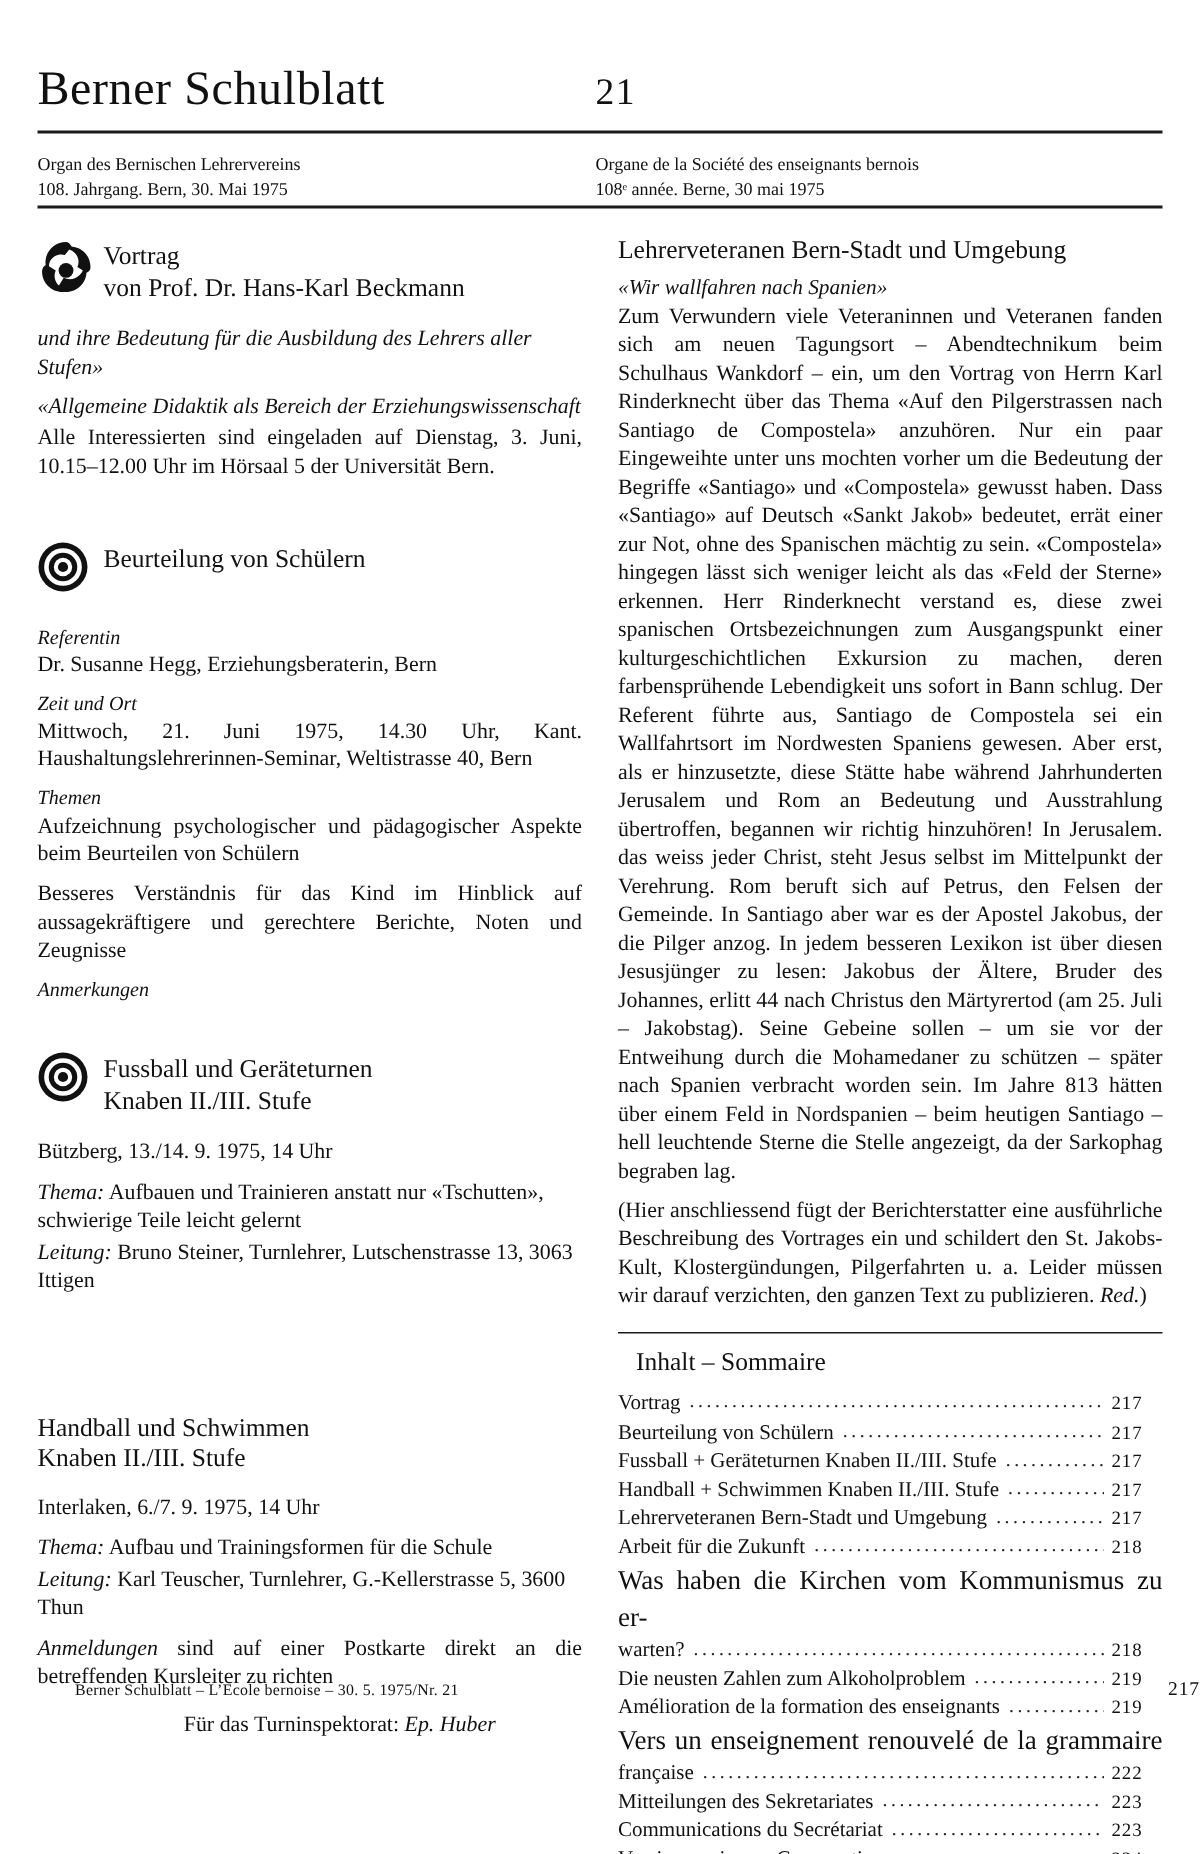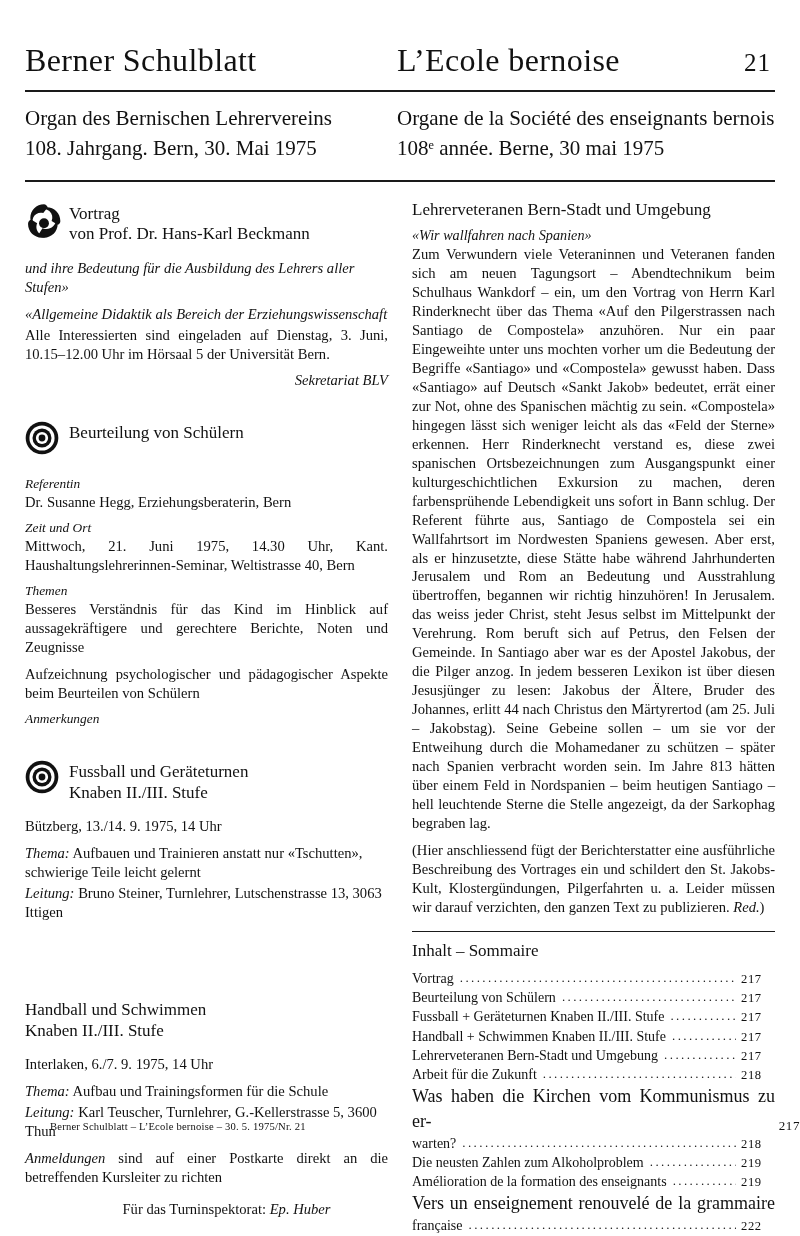--- a/index.html
+++ b/index.html
@@ -56,22 +56,22 @@
   }
   .rule-med {
     border: 0;
     border-top: 2px solid #1a1a1a;
     margin: 0;
   }
 
   .subhead {
     display: flex;
     padding-top: 12px;
-    padding-bottom: 16px;
-    font-size: 21px;
+    padding-bottom: 2px;
+    font-size: 12px;
     line-height: 1.42;
   }
   .subhead-col { width: 372px; }
   .subhead-col.right { width: 378px; font-family: Liberation Serif, serif; }
 
   
   .columns {
     display: flex;
     padding-top: 18px;
   }
@@ -148,21 +148,21 @@
   }
 
   
   .toc-rule {
     border: 0;
     border-top: 1.4px solid #1a1a1a;
     margin: 14px 0 9px 0;
   }
   .toc-title {
     font-size: 17px;
-    margin: 0 0 8px 0;
+    margin: 0 0 8px 12px;
   }
   .toc-list { }
   .toc-row {
     display: flex;
     align-items: baseline;
     font-size: 14px;
     line-height: 1.37;
   }
   .toc-label { white-space: pre; }
   .toc-dots {
@@ -207,21 +207,20 @@
   }
 </style>
 </head>
 <body>
 
 <div class="page">
 
   <div class="masthead">
     <div class="masthead-left">Berner Schulblatt</div>
     <div class="masthead-right">
-      <span>L’Ecole bernoise</span>
       <span class="issue-no">21</span>
     </div>
   </div>
 
   <hr class="rule-heavy">
 
   <div class="subhead">
     <div class="subhead-col">
       <div>Organ des Bernischen Lehrervereins</div>
       <div>108. Jahrgang. Bern, 30. Mai 1975</div>
@@ -253,21 +252,20 @@
         <div class="sec-title">
           <span>Vortrag</span>
           <span class="sub">von Prof. Dr. Hans-Karl Beckmann</span>
         </div>
       </div>
 
       <div style="height:14px"></div>
       <p class="body lead-it ragged">und ihre Bedeutung für die Ausbildung des Lehrers aller Stufen»</p>
       <p class="body lead-it ragged tight">«Allgemeine Didaktik als Bereich der Erziehungswissenschaft</p>
       <p class="body">Alle Interessierten sind eingeladen auf Dienstag, 3. Juni, 10.15–12.00 Uhr im Hörsaal 5 der Universität Bern.</p>
-      <p class="sig">Sekretariat BLV</p>
 
       <div class="gap-lg"></div>
 
       <div class="sec">
         <div class="sec-icon">
           <svg width="34" height="34" viewBox="0 0 100 100">
             <circle cx="50" cy="50" r="48" fill="#111"></circle>
             <circle cx="50" cy="50" r="37" fill="#fff"></circle>
             <circle cx="50" cy="50" r="28" fill="#111"></circle>
             <circle cx="50" cy="50" r="18" fill="#fff"></circle>
@@ -276,22 +274,22 @@
         </div>
         <div class="sec-title">Beurteilung von Schülern</div>
       </div>
 
       <div style="height:10px"></div>
       <p class="label">Referentin</p>
       <p class="body ragged">Dr. Susanne Hegg, Erziehungsberaterin, Bern</p>
       <p class="label">Zeit und Ort</p>
       <p class="body">Mittwoch, 21. Juni 1975, 14.30 Uhr, Kant. Haushaltungslehrerinnen-Seminar, Weltistrasse 40, Bern</p>
       <p class="label">Themen</p>
+      <p class="body">Aufzeichnung psychologischer und pädagogischer Aspekte beim Beurteilen von Schülern</p>
       <p class="body">Besseres Verständnis für das Kind im Hinblick auf aussagekräftigere und gerechtere Berichte, Noten und Zeugnisse</p>
-      <p class="body">Aufzeichnung psychologischer und pädagogischer Aspekte beim Beurteilen von Schülern</p>
       <p class="label">Anmerkungen</p>
 
       <div class="gap-lg"></div>
 
       <div class="sec">
         <div class="sec-icon">
           <svg width="34" height="34" viewBox="0 0 100 100">
             <circle cx="50" cy="50" r="48" fill="#111"></circle>
             <circle cx="50" cy="50" r="37" fill="#fff"></circle>
             <circle cx="50" cy="50" r="28" fill="#111"></circle>

